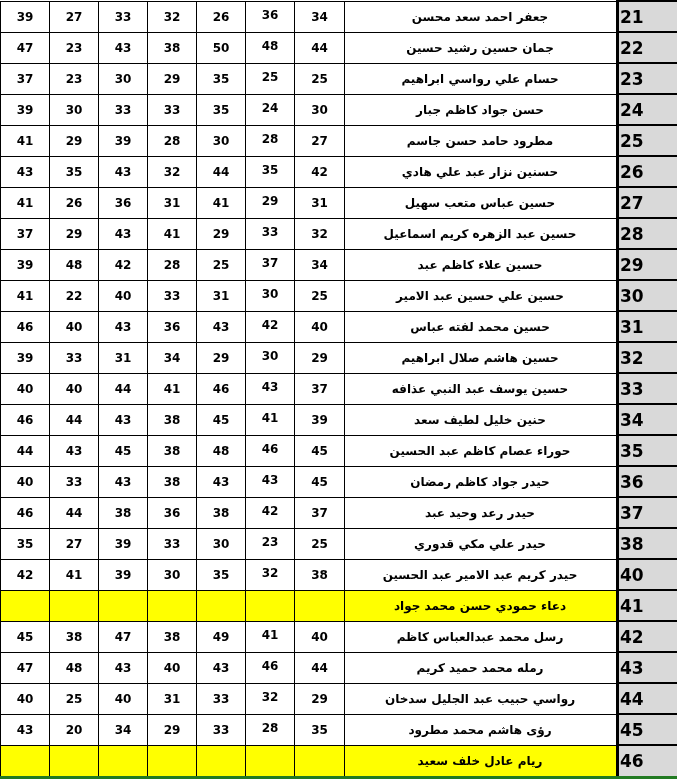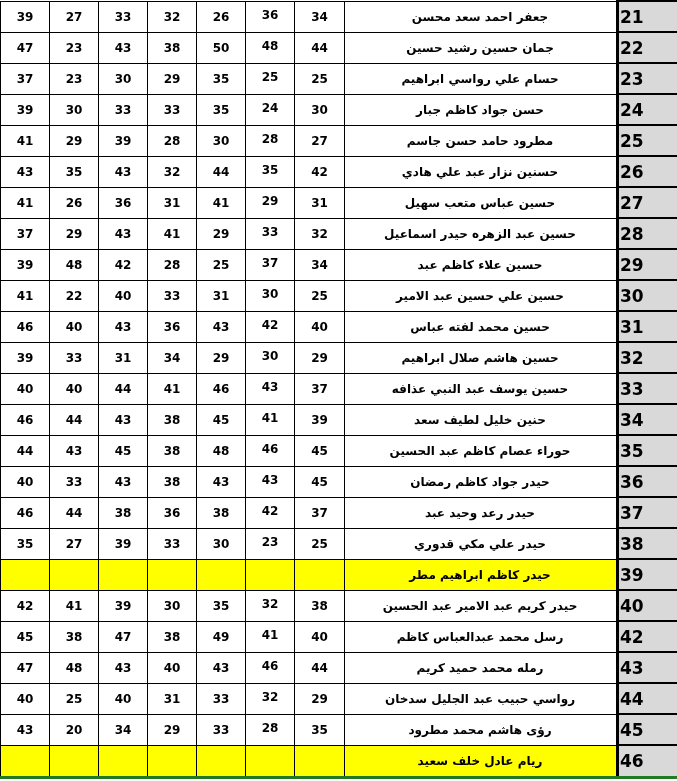--- a/index.html
+++ b/index.html
@@ -148,21 +148,21 @@
     <td class="rownum">27</td>
   </tr>
       <tr>
     <td class="val c0">37</td>
     <td class="val c1">29</td>
     <td class="val c2">43</td>
     <td class="val c3">41</td>
     <td class="val c4">29</td>
     <td class="val c5">33</td>
     <td class="val c6">32</td>
-    <td class="name">حسين عبد الزهره حيدر اسماعيل</td>
+    <td class="name">حسين عبد الزهره كريم اسماعيل</td>
     <td class="rownum">28</td>
   </tr>
       <tr>
     <td class="val c0">39</td>
     <td class="val c1">48</td>
     <td class="val c2">42</td>
     <td class="val c3">28</td>
     <td class="val c4">25</td>
     <td class="val c5">37</td>
     <td class="val c6">34</td>
@@ -261,41 +261,41 @@
     <td class="val c0">35</td>
     <td class="val c1">27</td>
     <td class="val c2">39</td>
     <td class="val c3">33</td>
     <td class="val c4">30</td>
     <td class="val c5">23</td>
     <td class="val c6">25</td>
     <td class="name">حيدر علي مكي قدوري</td>
     <td class="rownum">38</td>
   </tr>
-      <tr class="hl">
-    <td class="val c0"></td>
-    <td class="val c1"></td>
-    <td class="val c2"></td>
-    <td class="val c3"></td>
-    <td class="val c4"></td>
-    <td class="val c5"></td>
-    <td class="val c6"></td>
-    <td class="name">حيدر كاظم ابراهيم مطر</td>
-    <td class="rownum">39</td>
-  </tr>
       <tr>
     <td class="val c0">42</td>
     <td class="val c1">41</td>
     <td class="val c2">39</td>
     <td class="val c3">30</td>
     <td class="val c4">35</td>
     <td class="val c5">32</td>
     <td class="val c6">38</td>
     <td class="name">حيدر كريم عبد الامير عبد الحسين</td>
     <td class="rownum">40</td>
+  </tr>
+      <tr class="hl">
+    <td class="val c0"></td>
+    <td class="val c1"></td>
+    <td class="val c2"></td>
+    <td class="val c3"></td>
+    <td class="val c4"></td>
+    <td class="val c5"></td>
+    <td class="val c6"></td>
+    <td class="name">دعاء حمودي حسن محمد جواد</td>
+    <td class="rownum">41</td>
   </tr>
       <tr>
     <td class="val c0">45</td>
     <td class="val c1">38</td>
     <td class="val c2">47</td>
     <td class="val c3">38</td>
     <td class="val c4">49</td>
     <td class="val c5">41</td>
     <td class="val c6">40</td>
     <td class="name">رسل محمد عبدالعباس كاظم</td>

